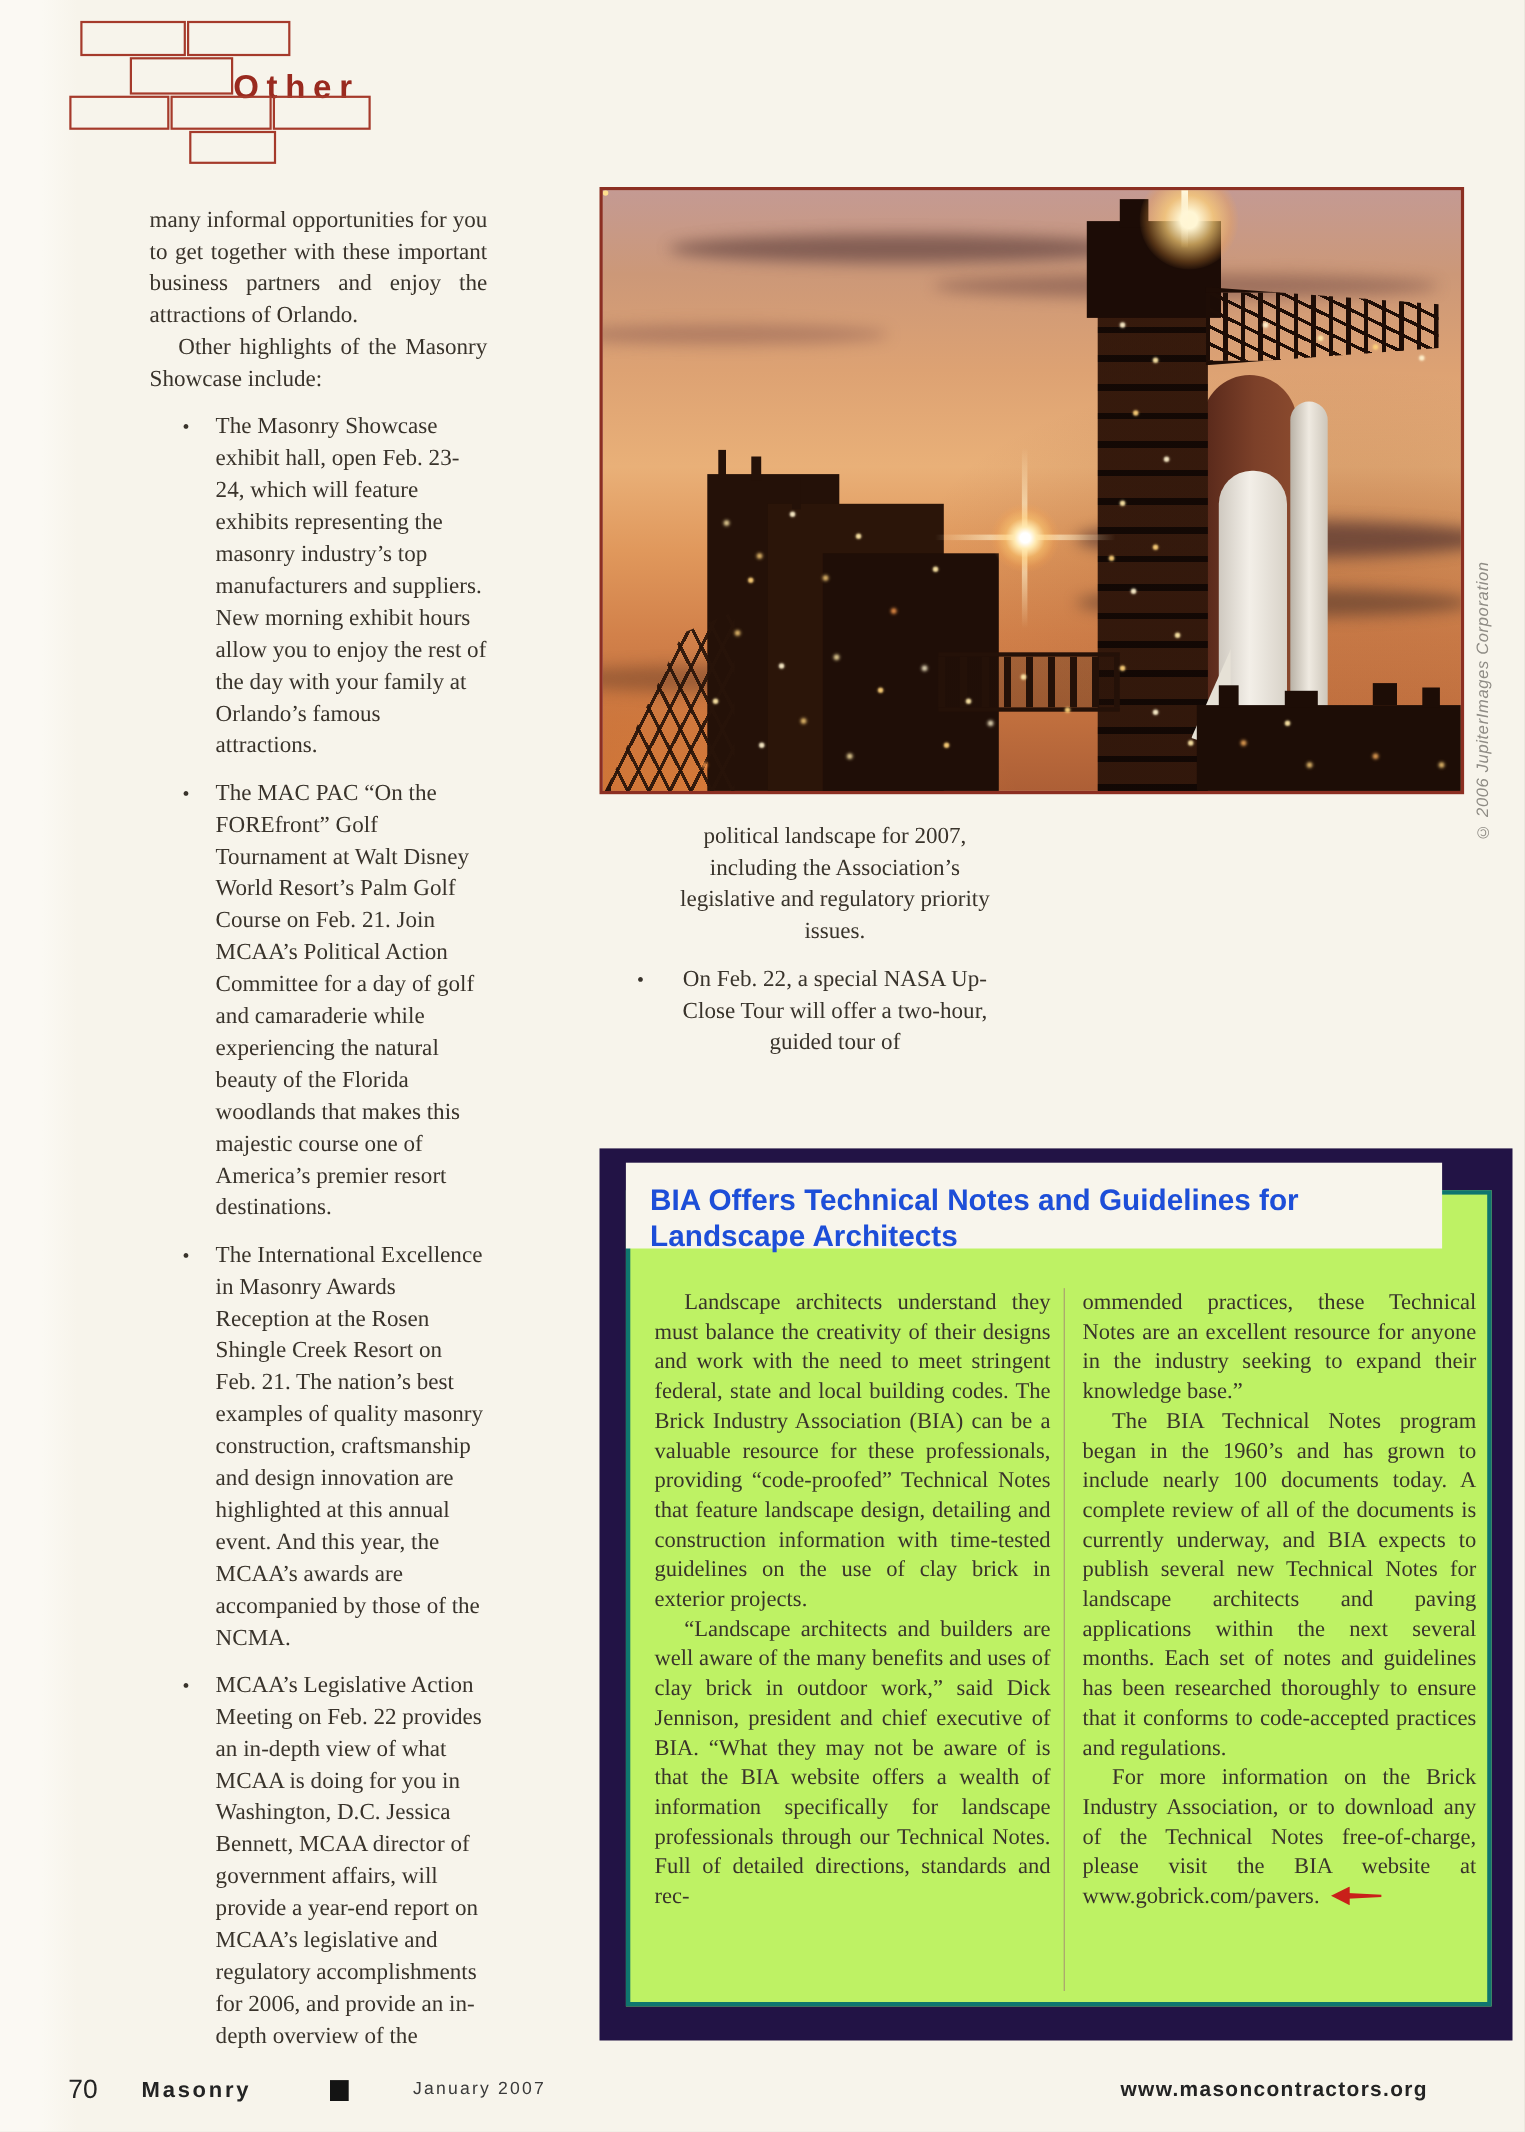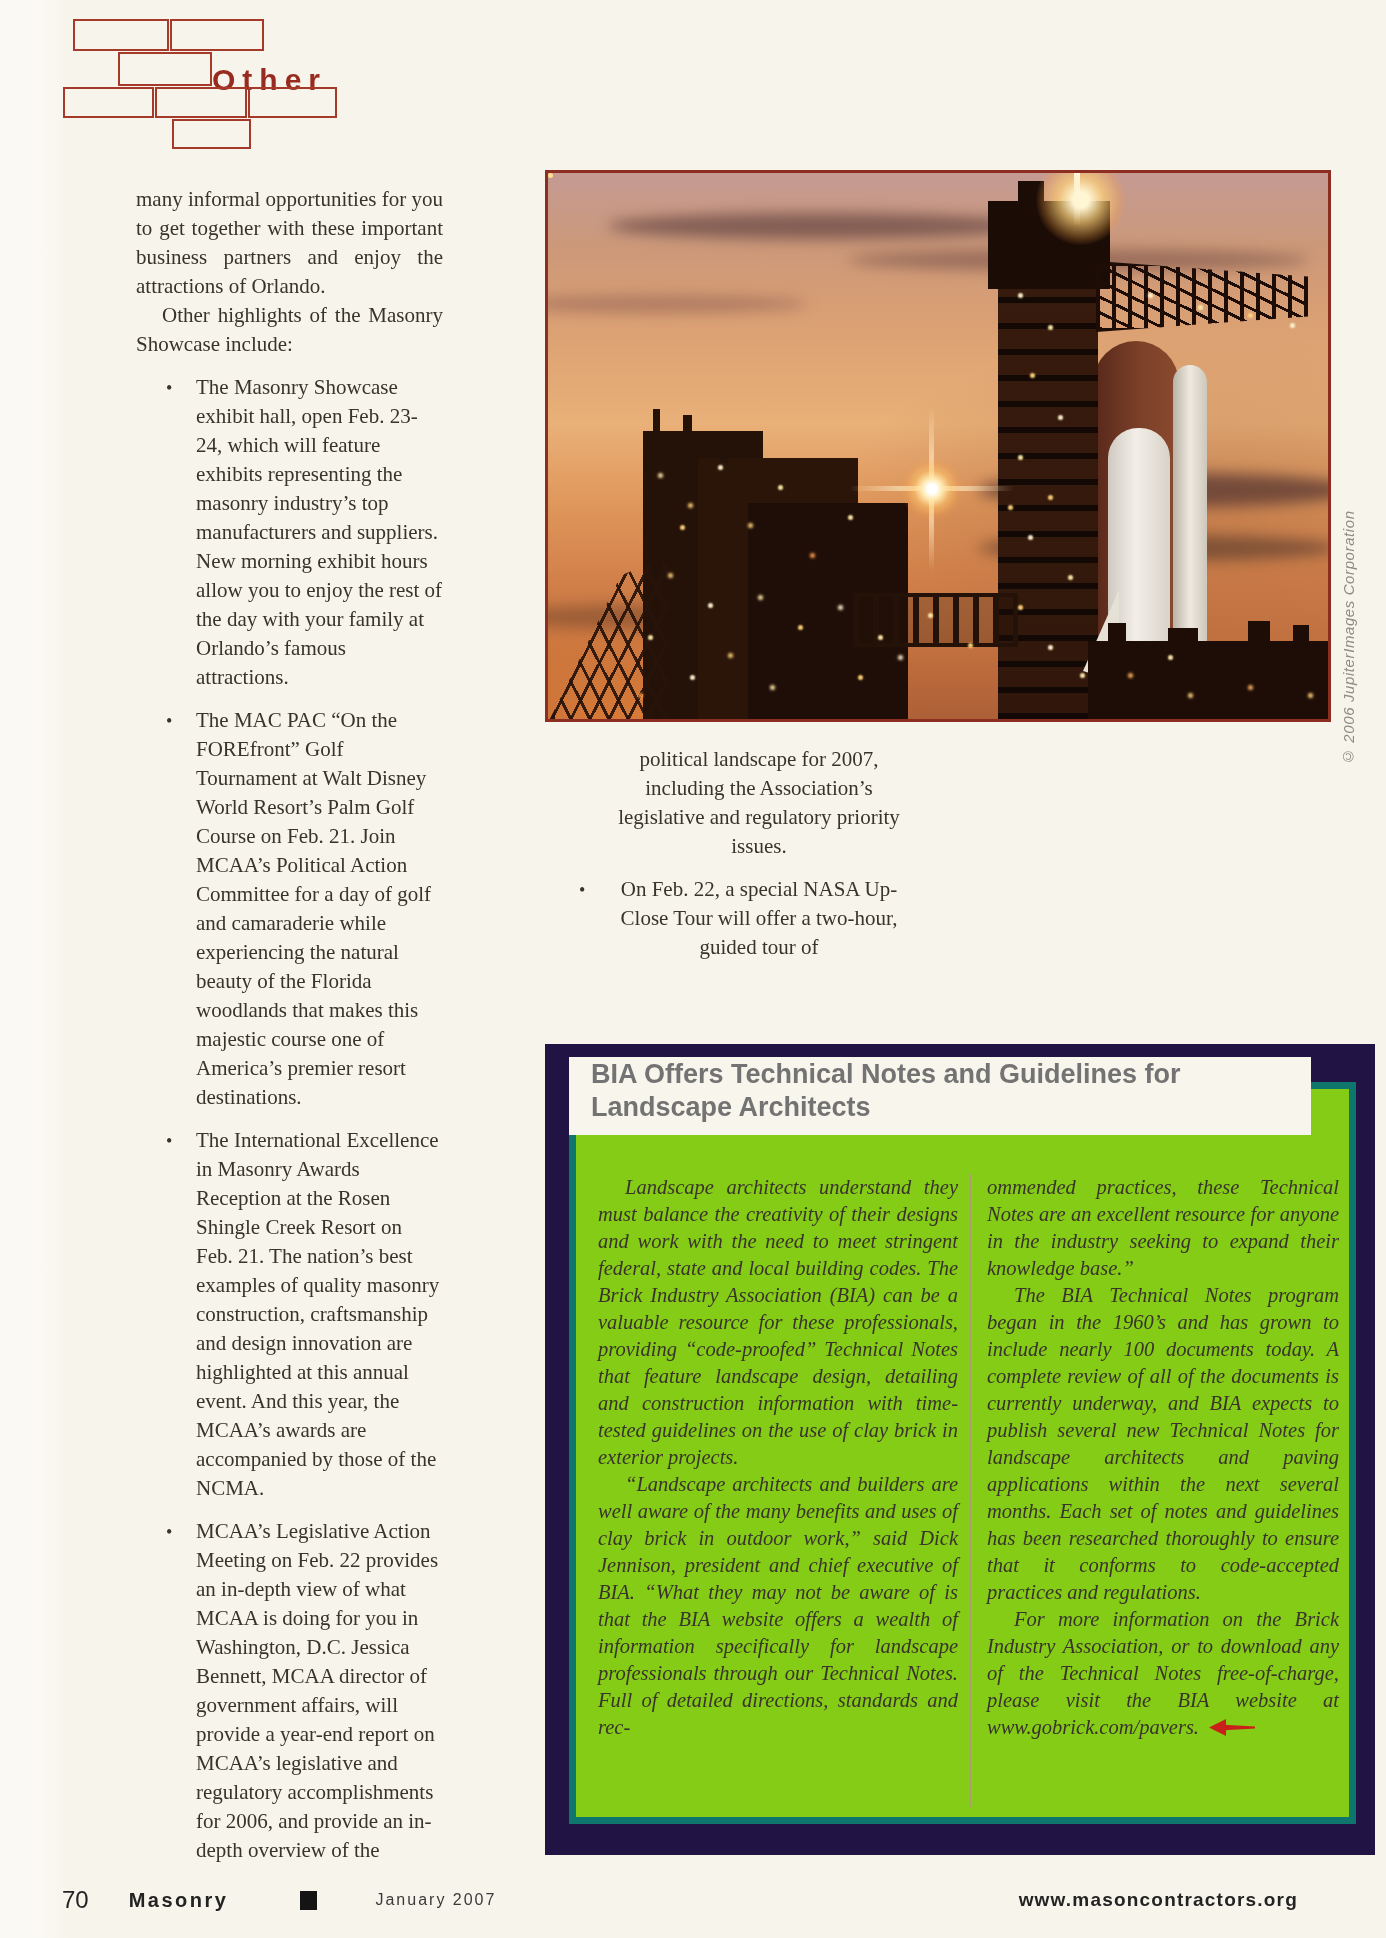--- a/index.html
+++ b/index.html
@@ -111,26 +111,26 @@
   .cap-col1{margin-left:28px;width:337px;}
   .cap-col2{margin-left:85px;width:340px;}
   .cap-col p{margin:0;padding-left:35px;}
   .cap-col ul{list-style:none;margin:14px 0 0 0;padding:0;}
   .cap-col li{position:relative;padding-left:35px;}
   .cap-col li::before{content:"\2022";position:absolute;left:6px;top:1px;font-size:18px;}
   
   .bia-panel{position:relative;margin-top:22px;width:830px;height:811px;background:#221345;}
   .bia-headline{
     position:absolute;z-index:2;top:13px;left:24px;width:742px;height:78px;
-    background:#f8f5ec;box-sizing:border-box;padding:1px 0 0 22px;
-    font-family:"Liberation Sans",sans-serif;font-weight:bold;font-size:27px;line-height:33px;color:#737373;
+    background:#f8f5ec;box-sizing:border-box;padding:18px 0 0 22px;
+    font-family:"Liberation Sans",sans-serif;font-weight:bold;font-size:27px;line-height:33px;color:#1d4ed8;
   }
   .bia-content{
     position:absolute;z-index:1;top:38px;left:24px;right:19px;bottom:31px;
-    background:#84cc16;border:7px solid #0f766e;font-style:italic;
+    background:#bef264;border:4px solid #0f766e;
   }
   .bia-cols{
     position:absolute;top:85px;left:22px;right:10px;bottom:10px;display:flex;
     font-size:20.5px;line-height:27px;text-align:justify;
   }
   .bia-col-left{width:360px;}
   .bia-divider{width:1px;background:#a99a70;margin:0 16px 0 12px;}
   .bia-col-right{flex:1;}
   .bia-cols p{margin:0;text-indent:27px;}
   .bia-cols p.no-indent{text-indent:0;}

